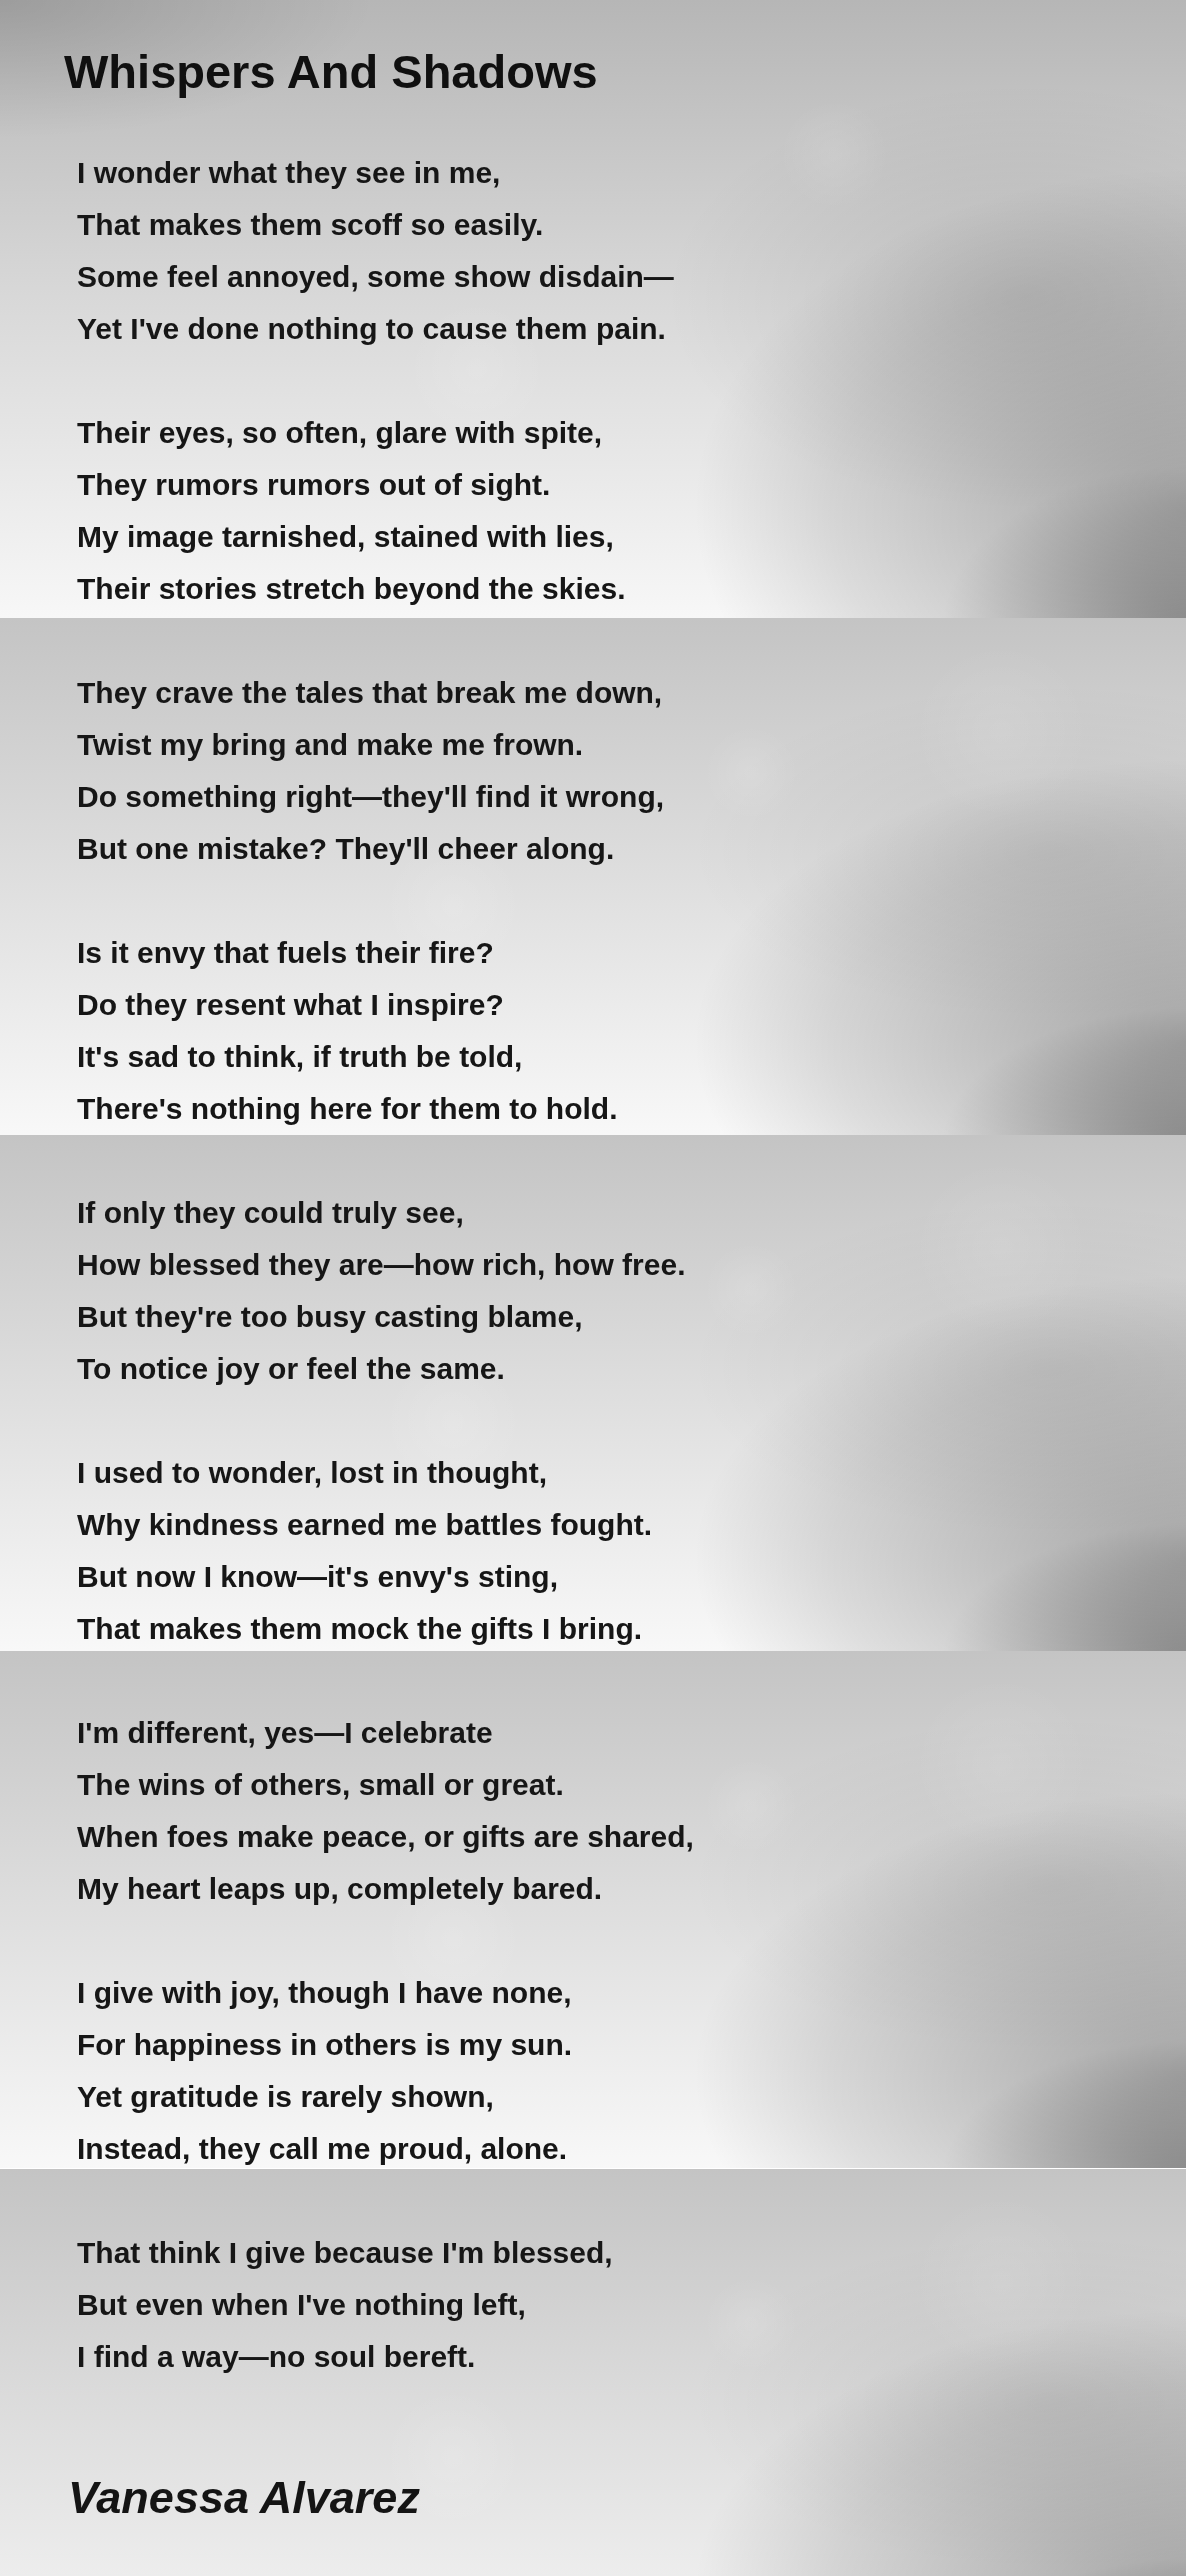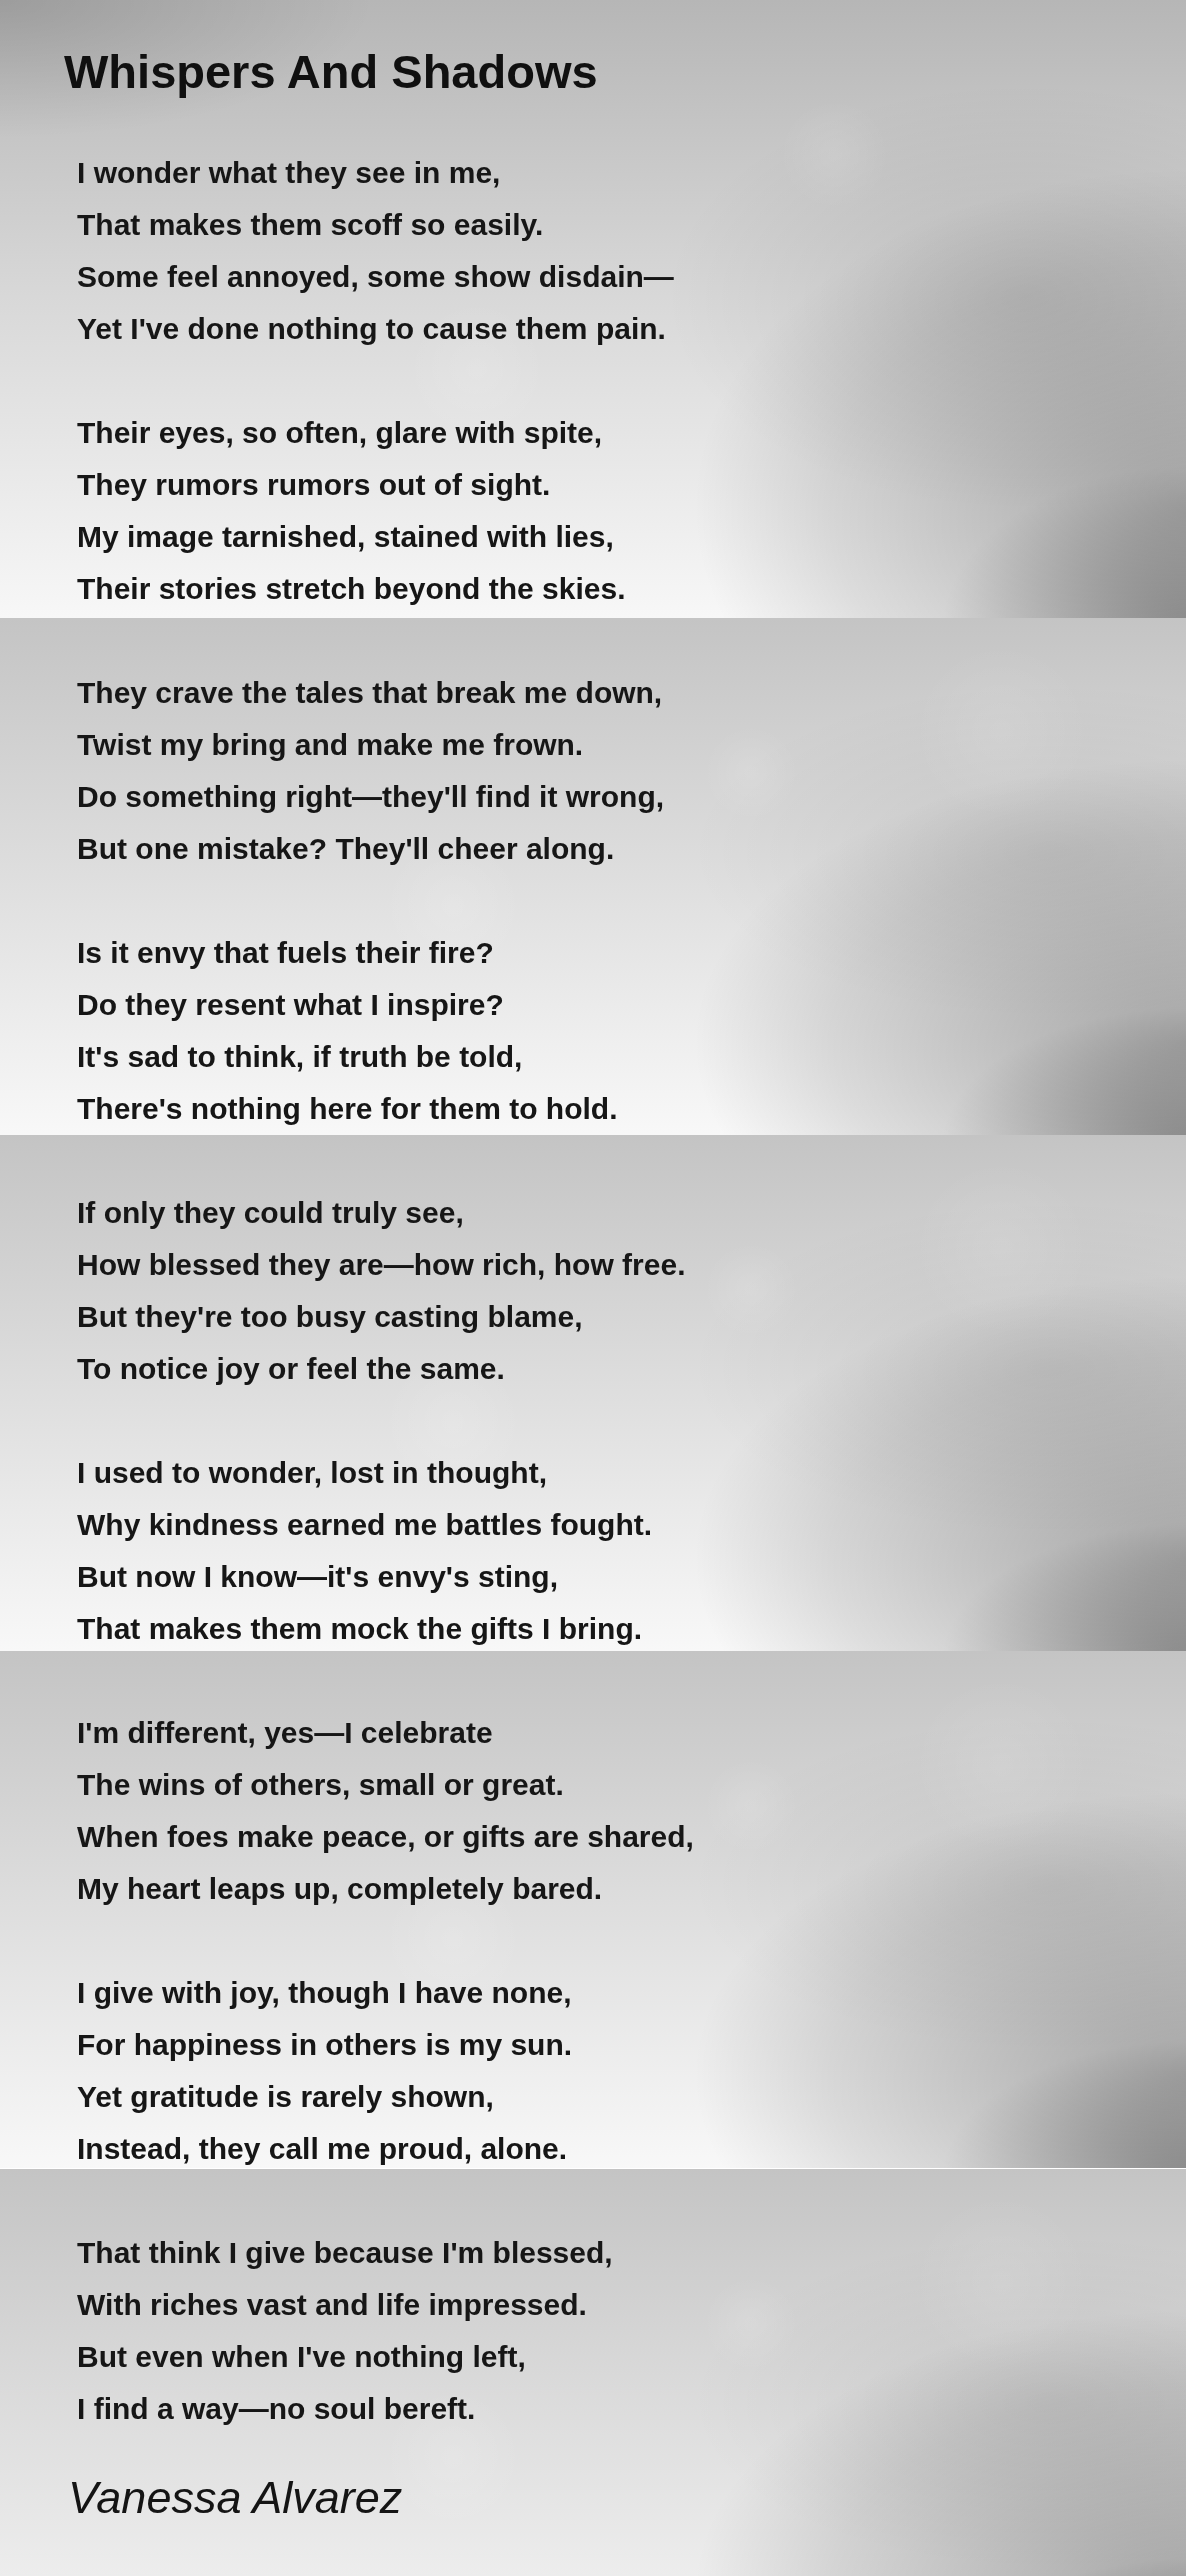--- a/index.html
+++ b/index.html
@@ -72,21 +72,21 @@
     color: #161616;
     white-space: nowrap;
   }
   .author {
     position: absolute;
     left: 68px;
     top: 2467px;
     font-size: 45px;
     line-height: 62px;
     font-style: italic;
-    font-weight: normal;
+    font-weight: bold;
     color: #141414;
     white-space: nowrap;
   }
 </style>
 </head>
 <body>
 
 <div class="page">
 
   <div class="band band--first band-1"></div>
@@ -150,21 +150,20 @@
 
     <div class="stanza">
       <div class="line">I give with joy, though I have none,</div>
       <div class="line">For happiness in others is my sun.</div>
       <div class="line">Yet gratitude is rarely shown,</div>
       <div class="line">Instead, they call me proud, alone.</div>
     </div>
 
     <div class="stanza">
       <div class="line">That think I give because I'm blessed,</div>
-      <div class="line">With riches vast and life impressed.</div>
       <div class="line">But even when I've nothing left,</div>
       <div class="line">I find a way—no soul bereft.</div>
     </div>
 
   </div>
 
   <div class="author">Vanessa Alvarez</div>
 
 </div>
 

